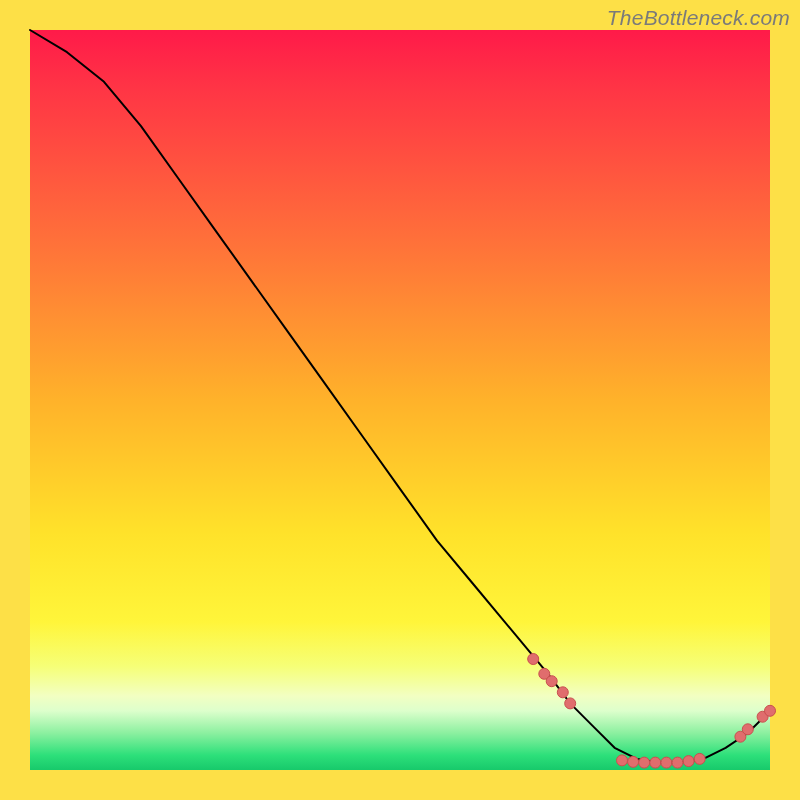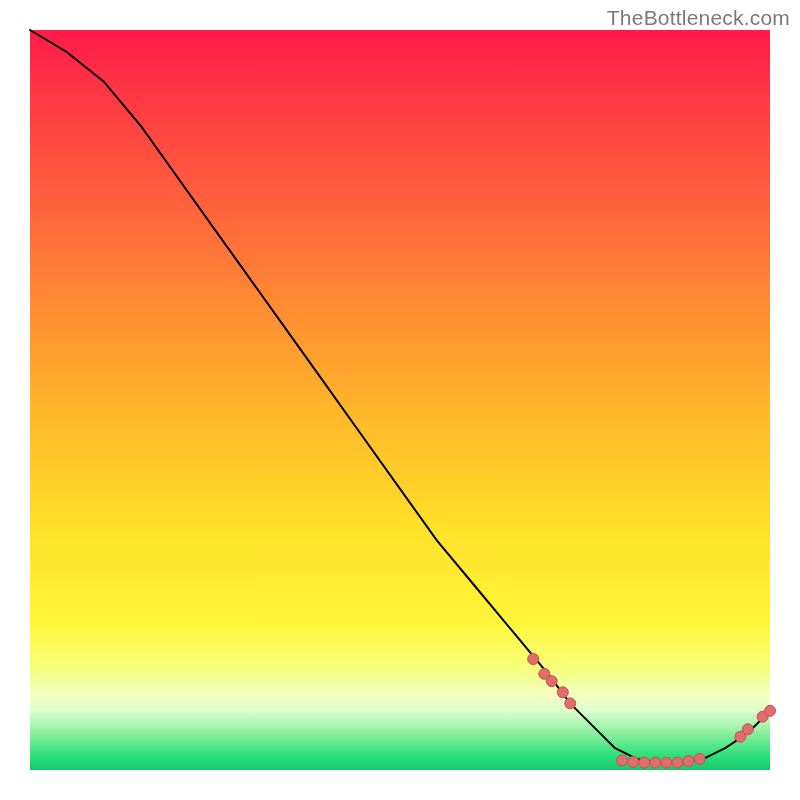--- a/index.html
+++ b/index.html
@@ -8,21 +8,22 @@
     width: 800px;
     height: 800px;
     background: #000;
     overflow: hidden;
     font-family: Arial, Helvetica, sans-serif;
   }
   .frame {
     position: relative;
     width: 800px;
     height: 800px;
-    background: #ffffff;
+    background: #fde047;
+    font-style: italic;
   }
   .watermark {
     position: absolute;
     top: 6px;
     right: 10px;
     color: #7a7a7a;
     font-size: 21px;
     letter-spacing: 0.2px;
     font-weight: 500;
   }

